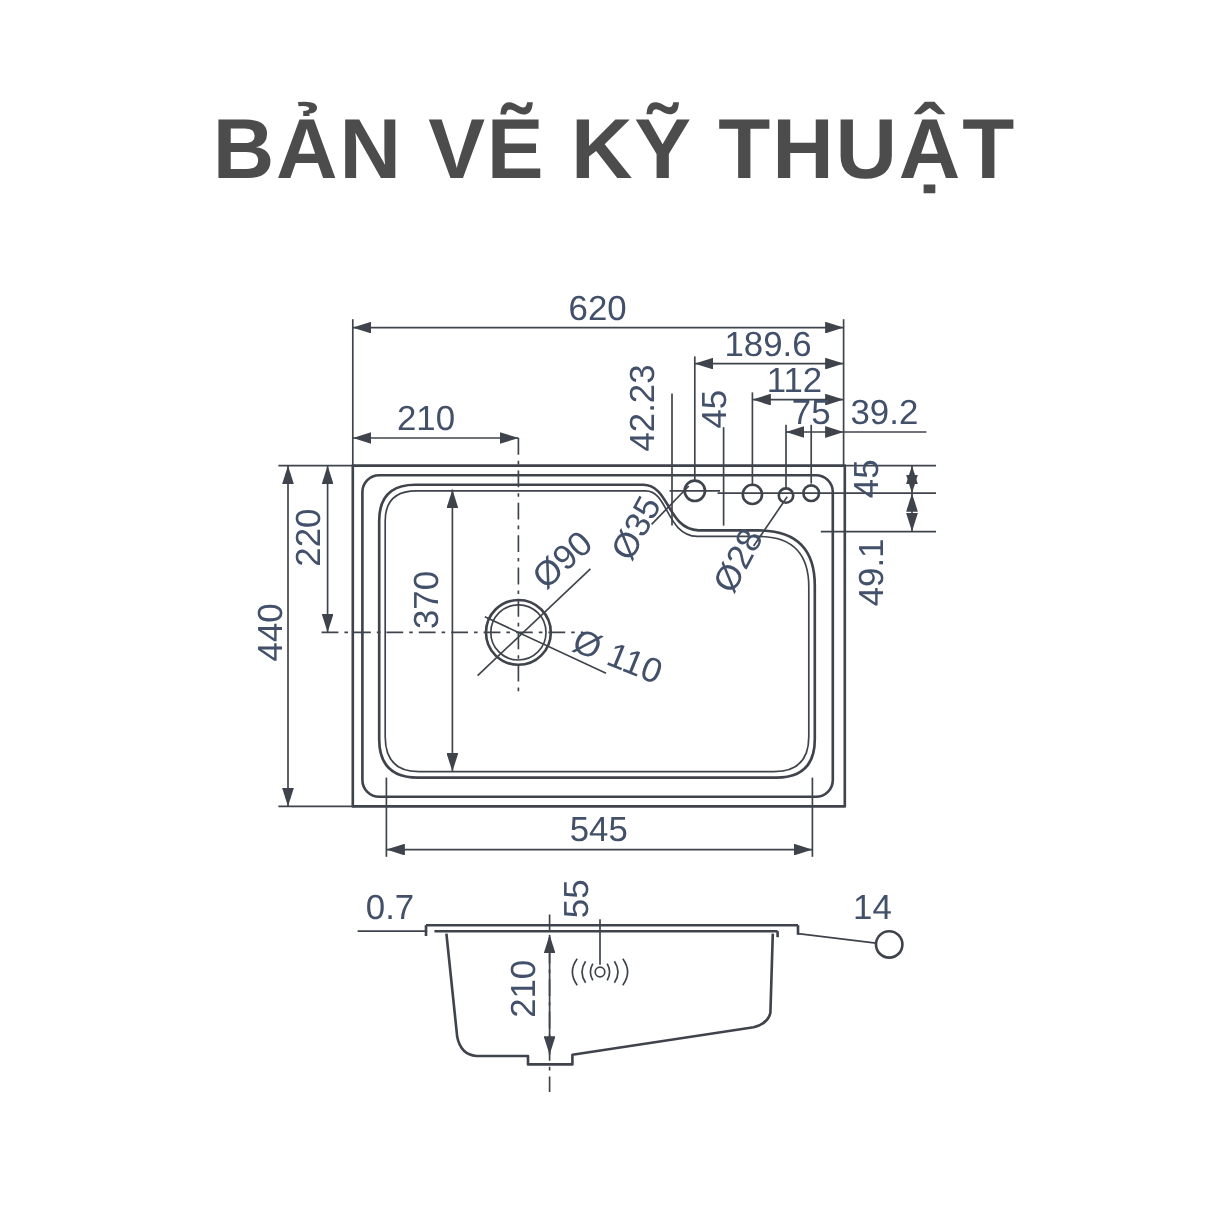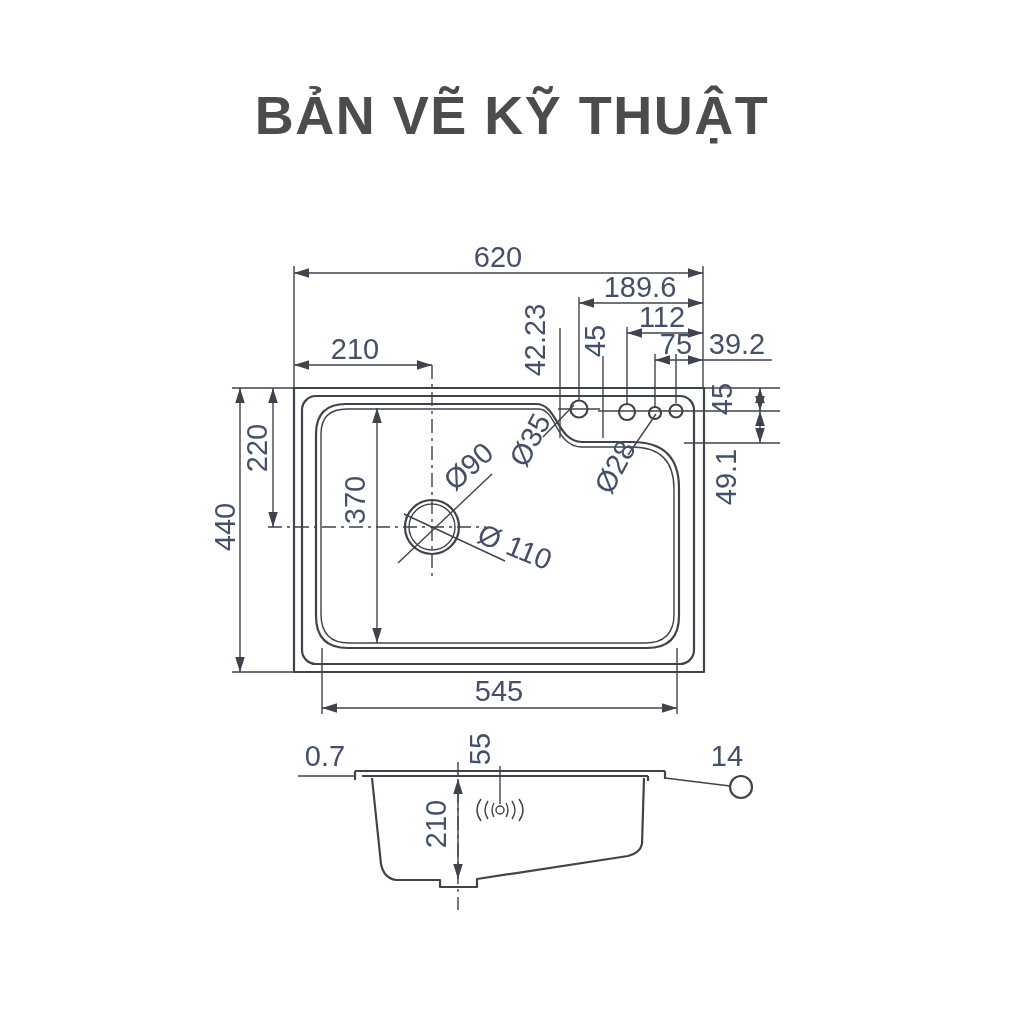--- a/index.html
+++ b/index.html
@@ -1,18 +1,18 @@
 <!DOCTYPE html>
 <html><head>
 <meta charset="utf-8">
 <style>
   html,body{margin:0;padding:0;background:#ffffff;width:1024px;height:1024px;overflow:hidden;}
   .page{position:relative;width:1024px;height:1024px;background:#fff;font-family:"Liberation Sans",sans-serif;}
   .title{position:absolute;top:84px;left:0;width:1024px;text-align:center;
-         font-size:54px;font-weight:700;letter-spacing:1.5px;color:#4c4c4c;}
+         font-size:71px;font-weight:700;letter-spacing:1.5px;color:#4c4c4c;}
   svg{position:absolute;top:0;left:0;}
   .ln{stroke:#3f444c;stroke-width:2.2;fill:none;stroke-linejoin:round;}
   .thin{stroke:#3f444c;stroke-width:1.4;fill:none;}
   .dd{stroke:#3f444c;stroke-width:1.4;fill:none;stroke-dasharray:14 5 3 5;}
   .dim{font-family:"Liberation Sans",sans-serif;font-size:29px;fill:#43506a;}
   text.dim{text-anchor:middle;dominant-baseline:middle;}
 </style>
 </head>
 <body>
 

